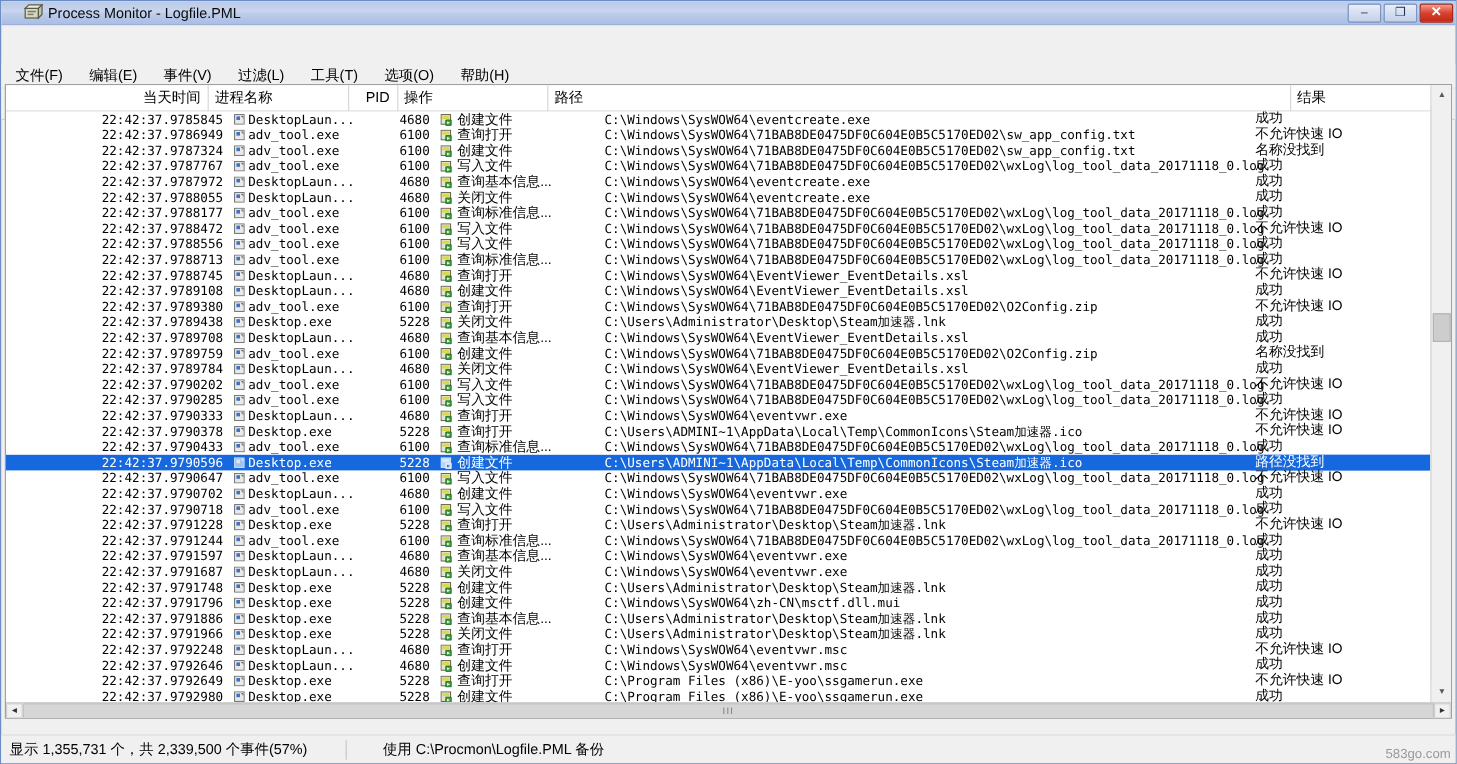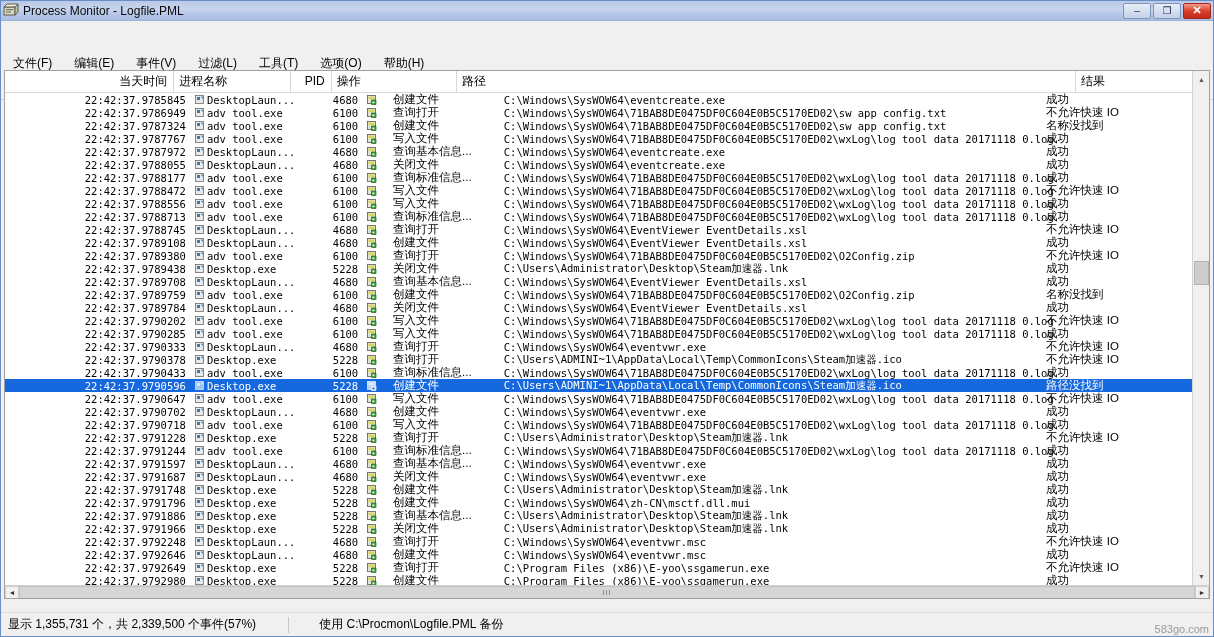--- a/index.html
+++ b/index.html
@@ -16,21 +16,21 @@
     background: #f0f0f0;
     border: 1px solid #6a8ec4;
     overflow: hidden;
   }
 
   
   .titlebar {
     height: 20px;
     background: linear-gradient(to bottom, #b9c9e8 0%, #c9d5ee 45%, #bcccea 55%, #aabde4 100%);
     display: flex; align-items: center;
-    padding: 0 2px 0 2px;
+    padding: 0 2px 0 19px;
     border-bottom: 1px solid #9cb0d8;
   }
   .title-icon {
     width: 16px; height: 15px; flex: 0 0 16px;
     margin-right: 4px;
     position: relative;
   }
   .title-text {
     font-size: 12px;
     color: #0a0a0a;
@@ -137,21 +137,21 @@
     align-items: center;
     font-family: "DejaVu Sans Mono", "Liberation Mono", monospace;
     font-size: 10.5px;
     color: #000;
     white-space: nowrap;
   }
   .row.sel { background: #1668de; color: #fff; }
   .c-time   { width: 190px; text-align: right; padding-right: 6px; overflow: hidden; }
   .c-proc   { width: 132px; padding-left: 3px; overflow: hidden; display: flex; align-items: center; gap: 3px; }
   .c-pid    { width: 44px;  text-align: right; padding-right: 7px; overflow: hidden; }
-  .c-op     { width: 141px; padding-left: 2px; overflow: hidden; display: flex; align-items: center; gap: 15px; }
+  .c-op     { width: 141px; padding-left: 2px; overflow: hidden; display: flex; align-items: center; gap: 3px; }
   .c-path   { width: 700px; padding-left: 0px; overflow: hidden; }
 
   .proc-ico {
     width: 9px; height: 9px; flex: 0 0 9px;
     position: relative;
   }
   .op-ico {
     width: 11px; height: 10px; flex: 0 0 11px;
     position: relative;
   }

